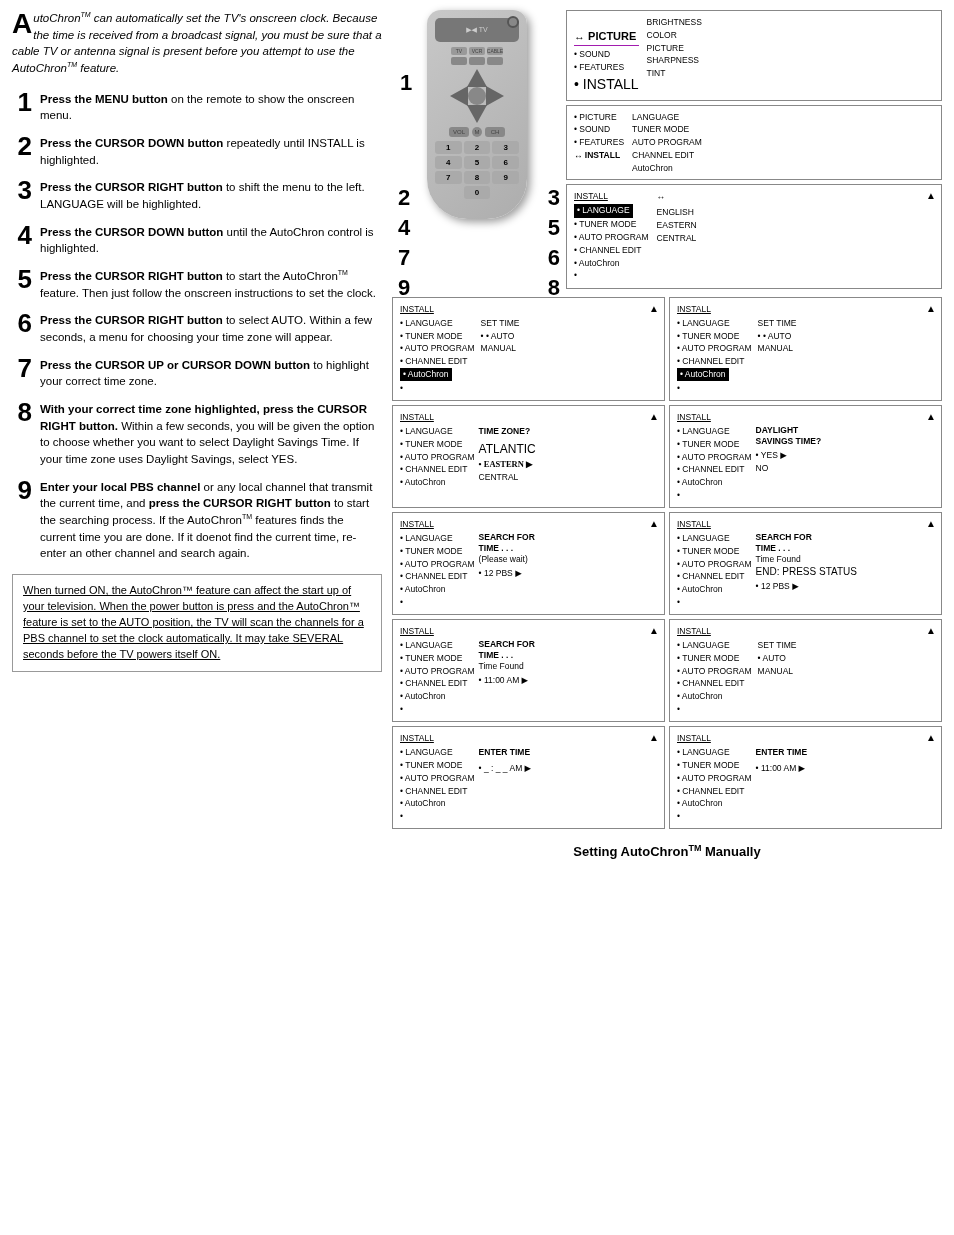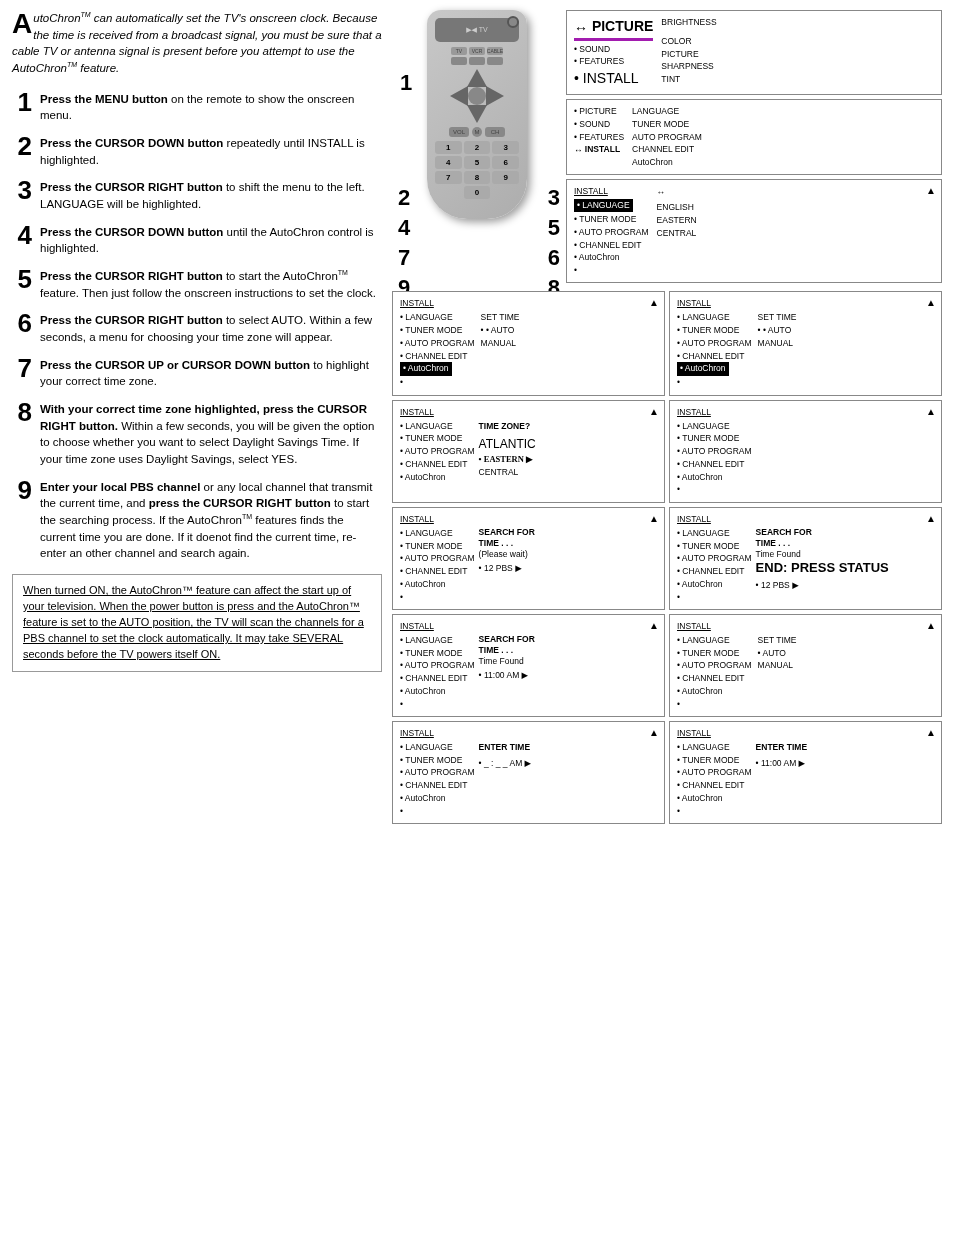--- a/index.html
+++ b/index.html
@@ -284,28 +284,28 @@
               <div style="background:#aaa;border-radius:3px;height:13px;font-size:8px;display:flex;align-items:center;justify-content:center;font-weight:bold;grid-column:2;">0</div>
             </div>
           </div>
         </div>
 
         <div style="display:flex;flex-direction:column;flex:1;gap:4px;">
 
           <div class="panel-container">
             <div style="display:flex;gap:8px;">
               <div>
-                <div style="font-size:14px;font-weight:bold;border-bottom:3px solid #a21caf;margin-bottom:2px;">↔ PICTURE</div>
+                <div style="font-size:11px;font-weight:bold;border-bottom:1px solid #a21caf;margin-bottom:2px;margin-top:12px;">↔ PICTURE</div>
                 <div style="font-size:8.5px;line-height:1.5;">• SOUND</div>
                 <div style="font-size:8.5px;line-height:1.5;">• FEATURES</div>
                 <div style="font-size:14px;line-height:1.5;">• INSTALL</div>
               </div>
               <div>
                 <div style="font-size:8.5px;line-height:1.5;">BRIGHTNESS</div>
-                <div style="font-size:8.5px;line-height:1.5;margin-top:6px;">COLOR</div>
+                <div style="font-size:8.5px;line-height:1.5;">COLOR</div>
                 <div style="font-size:8.5px;line-height:1.5;">PICTURE</div>
                 <div style="font-size:8.5px;line-height:1.5;">SHARPNESS</div>
                 <div style="font-size:8.5px;line-height:1.5;">TINT</div>
               </div>
             </div>
           </div>
 
           <div class="panel-container">
             <div style="display:flex;gap:8px;">
               <div>
@@ -415,20 +415,25 @@
           <div style="font-size:8.5px;text-decoration:underline;margin-bottom:1px;">INSTALL</div>
           <div style="display:flex;gap:4px;">
             <div>
               <div style="font-size:8.5px;line-height:1.5;">• LANGUAGE</div>
               <div style="font-size:8.5px;line-height:1.5;">• TUNER MODE</div>
               <div style="font-size:8.5px;line-height:1.5;">• AUTO PROGRAM</div>
               <div style="font-size:8.5px;line-height:1.5;">• CHANNEL EDIT</div>
               <div style="font-size:8.5px;line-height:1.5;">• AutoChron</div>
               <div style="font-size:8.5px;">•</div>
             </div>
+            <div>
+              <div style="font-size:8.5px;font-weight:bold;margin-bottom:2px;line-height:1.3;">DAYLIGHT<br>SAVINGS TIME?</div>
+              <div style="font-size:8.5px;line-height:1.5;">• YES  ▶</div>
+              <div style="font-size:8.5px;line-height:1.5;">NO</div>
+            </div>
           </div>
         </div>
 
         <div class="panel-container">
           <span class="up-arrow">▲</span>
           <div style="font-size:8.5px;text-decoration:underline;margin-bottom:1px;">INSTALL</div>
           <div style="display:flex;gap:4px;">
             <div>
               <div style="font-size:8.5px;line-height:1.5;">• LANGUAGE</div>
               <div style="font-size:8.5px;line-height:1.5;">• TUNER MODE</div>
@@ -450,21 +455,21 @@
           <div style="display:flex;gap:4px;">
             <div>
               <div style="font-size:8.5px;line-height:1.5;">• LANGUAGE</div>
               <div style="font-size:8.5px;line-height:1.5;">• TUNER MODE</div>
               <div style="font-size:8.5px;line-height:1.5;">• AUTO PROGRAM</div>
               <div style="font-size:8.5px;line-height:1.5;">• CHANNEL EDIT</div>
               <div style="font-size:8.5px;line-height:1.5;">• AutoChron</div>
               <div style="font-size:8.5px;">•</div>
             </div>
             <div>
-              <div style="font-size:8.5px;font-weight:bold;line-height:1.3;margin-bottom:2px;">SEARCH FOR<br>TIME . . .<br><span style="font-weight:normal;">Time Found</span><br><span style="font-weight:bold;font-size:13px;">END: PRESS STATUS</span></div>
+              <div style="font-size:8.5px;font-weight:bold;line-height:1.3;margin-bottom:2px;">SEARCH FOR<br>TIME . . .<br><span style="font-weight:normal;">Time Found</span><br><span style="font-weight:normal;font-size:10px;">END: PRESS STATUS</span></div>
               <div style="font-size:8.5px;">• 12 PBS  ▶</div>
             </div>
           </div>
         </div>
 
         <div class="panel-container">
           <span class="up-arrow">▲</span>
           <div style="font-size:8.5px;text-decoration:underline;margin-bottom:1px;">INSTALL</div>
           <div style="display:flex;gap:4px;">
             <div>
@@ -535,16 +540,17 @@
             </div>
             <div>
               <div style="font-size:8.5px;font-weight:bold;margin-bottom:3px;">ENTER TIME</div>
               <div style="font-size:8.5px;">• 11:00 AM  ▶</div>
             </div>
           </div>
         </div>
 
       </div>
 
+      <div class="bottom-label">Setting AutoChron<sup style="font-size:9px">TM</sup> Manually</div>
 
     </div>
   </div>
 </div>
 
 </body></html>

